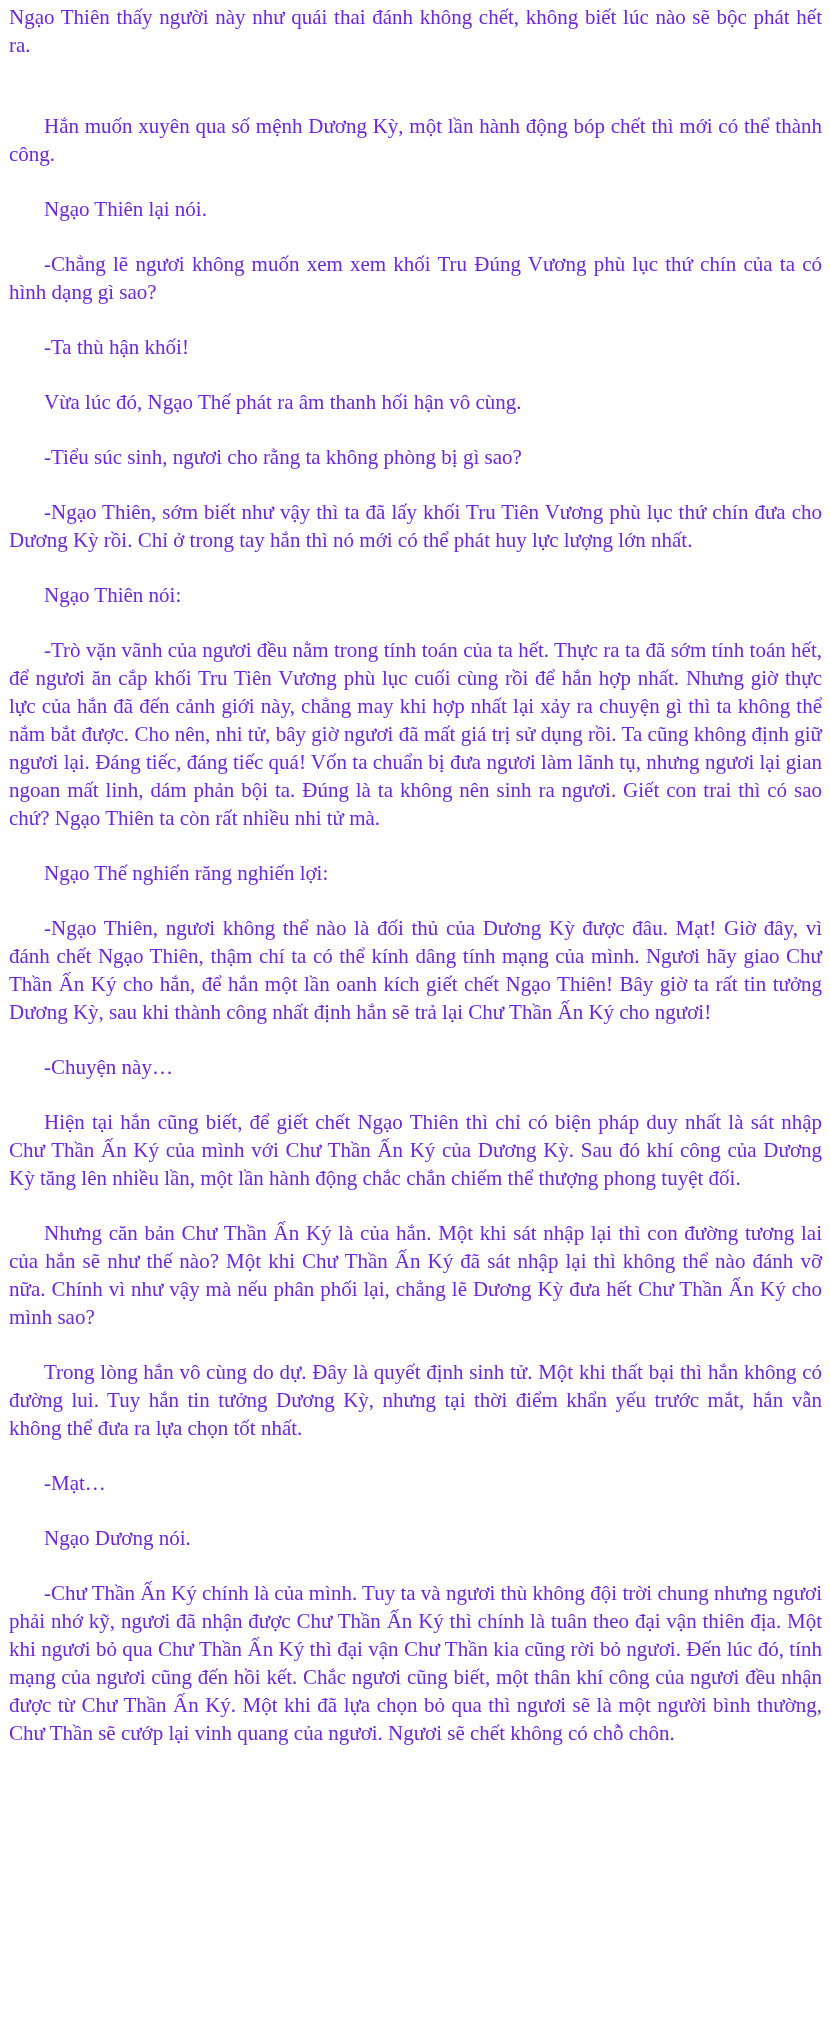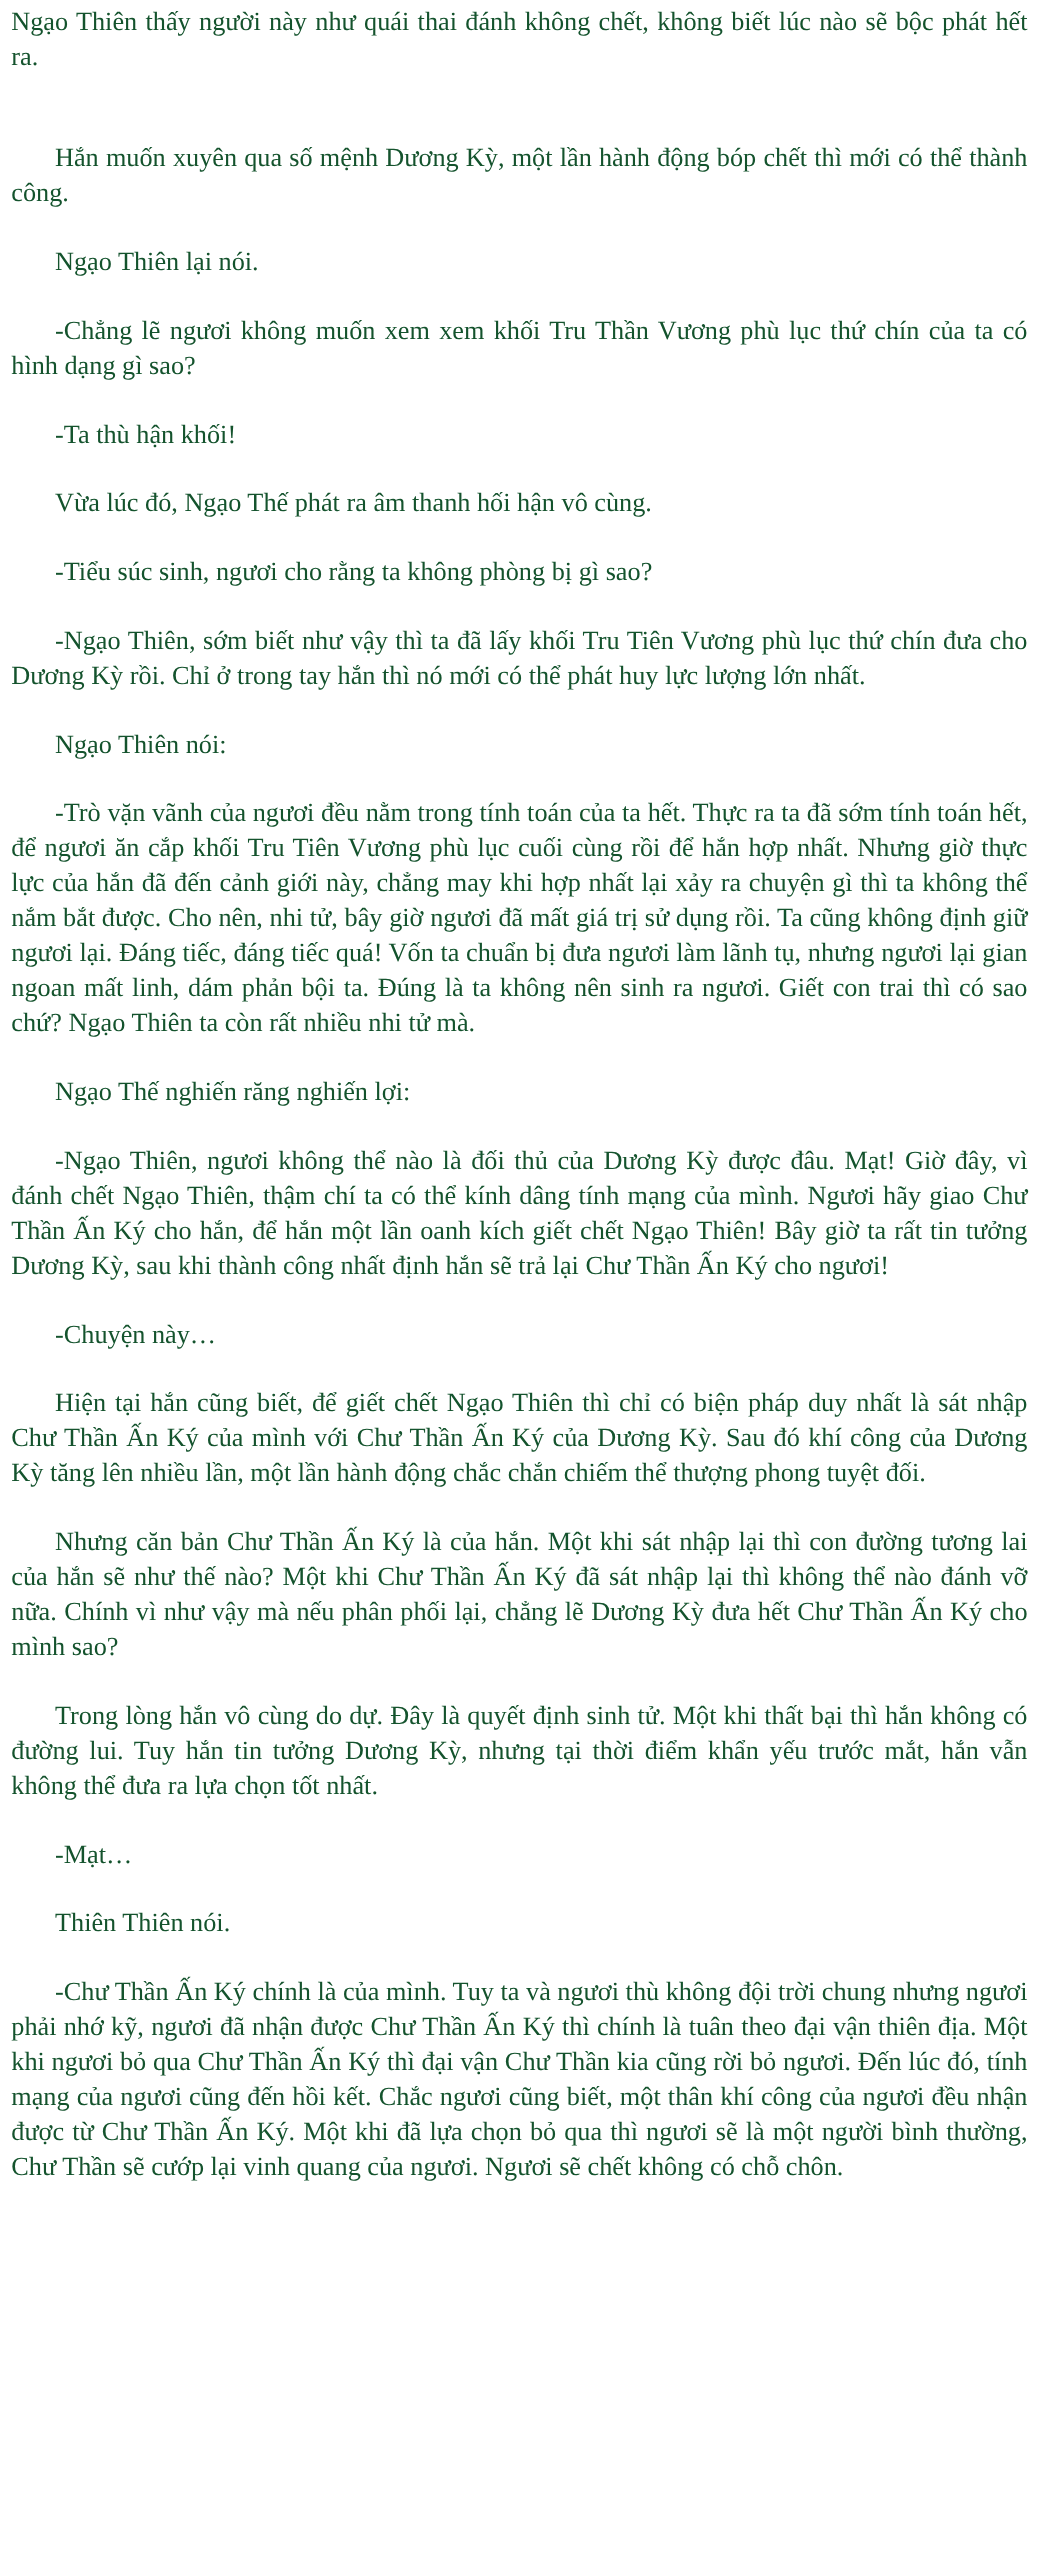--- a/index.html
+++ b/index.html
@@ -13,21 +13,21 @@
     min-height: 2042px;
     box-sizing: border-box;
     background: #ffffff;
     padding: 3px 8px 10px 9px;
     overflow: hidden;
   }
   .article {
     font-family: "Liberation Serif", "DejaVu Serif", serif;
     font-size: 21px;
     line-height: 28px;
-    color: #14532d;
+    color: #6d28d9;
     text-align: justify;
   }
   .article p {
     margin: 0 0 27px 0;
     text-indent: 35px;
     word-spacing: normal;
   }
   .article p.no-indent {
     text-indent: 0;
   }
@@ -36,30 +36,30 @@
   }
 </style>
 </head>
 <body>
 
 <div class="page">
   <div class="article" id="chapter-text">
       <p class="no-indent extra-gap">Ngạo Thiên thấy người này như quái thai đánh không chết, không biết lúc nào sẽ bộc phát hết ra.</p>
       <p>Hắn muốn xuyên qua số mệnh Dương Kỳ, một lần hành động bóp chết thì mới có thể thành công.</p>
       <p>Ngạo Thiên lại nói.</p>
-      <p>-Chẳng lẽ ngươi không muốn xem xem khối Tru Thần Vương phù lục thứ chín của ta có hình dạng gì sao?</p>
+      <p>-Chẳng lẽ ngươi không muốn xem xem khối Tru Đúng Vương phù lục thứ chín của ta có hình dạng gì sao?</p>
       <p>-Ta thù hận khối!</p>
       <p>Vừa lúc đó, Ngạo Thế phát ra âm thanh hối hận vô cùng.</p>
       <p>-Tiểu súc sinh, ngươi cho rằng ta không phòng bị gì sao?</p>
       <p>-Ngạo Thiên, sớm biết như vậy thì ta đã lấy khối Tru Tiên Vương phù lục thứ chín đưa cho Dương Kỳ rồi. Chỉ ở trong tay hắn thì nó mới có thể phát huy lực lượng lớn nhất.</p>
       <p>Ngạo Thiên nói:</p>
       <p>-Trò vặn vãnh của ngươi đều nằm trong tính toán của ta hết. Thực ra ta đã sớm tính toán hết, để ngươi ăn cắp khối Tru Tiên Vương phù lục cuối cùng rồi để hắn hợp nhất. Nhưng giờ thực lực của hắn đã đến cảnh giới này, chẳng may khi hợp nhất lại xảy ra chuyện gì thì ta không thể nắm bắt được. Cho nên, nhi tử, bây giờ ngươi đã mất giá trị sử dụng rồi. Ta cũng không định giữ ngươi lại. Đáng tiếc, đáng tiếc quá! Vốn ta chuẩn bị đưa ngươi làm lãnh tụ, nhưng ngươi lại gian ngoan mất linh, dám phản bội ta. Đúng là ta không nên sinh ra ngươi. Giết con trai thì có sao chứ? Ngạo Thiên ta còn rất nhiều nhi tử mà.</p>
       <p>Ngạo Thế nghiến răng nghiến lợi:</p>
       <p>-Ngạo Thiên, ngươi không thể nào là đối thủ của Dương Kỳ được đâu. Mạt! Giờ đây, vì đánh chết Ngạo Thiên, thậm chí ta có thể kính dâng tính mạng của mình. Ngươi hãy giao Chư Thần Ấn Ký cho hắn, để hắn một lần oanh kích giết chết Ngạo Thiên! Bây giờ ta rất tin tưởng Dương Kỳ, sau khi thành công nhất định hắn sẽ trả lại Chư Thần Ấn Ký cho ngươi!</p>
       <p>-Chuyện này…</p>
       <p>Hiện tại hắn cũng biết, để giết chết Ngạo Thiên thì chỉ có biện pháp duy nhất là sát nhập Chư Thần Ấn Ký của mình với Chư Thần Ấn Ký của Dương Kỳ. Sau đó khí công của Dương Kỳ tăng lên nhiều lần, một lần hành động chắc chắn chiếm thể thượng phong tuyệt đối.</p>
       <p>Nhưng căn bản Chư Thần Ấn Ký là của hắn. Một khi sát nhập lại thì con đường tương lai của hắn sẽ như thế nào? Một khi Chư Thần Ấn Ký đã sát nhập lại thì không thể nào đánh vỡ nữa. Chính vì như vậy mà nếu phân phối lại, chẳng lẽ Dương Kỳ đưa hết Chư Thần Ấn Ký cho mình sao?</p>
       <p>Trong lòng hắn vô cùng do dự. Đây là quyết định sinh tử. Một khi thất bại thì hắn không có đường lui. Tuy hắn tin tưởng Dương Kỳ, nhưng tại thời điểm khẩn yếu trước mắt, hắn vẫn không thể đưa ra lựa chọn tốt nhất.</p>
       <p>-Mạt…</p>
-      <p>Thiên Thiên nói.</p>
+      <p>Ngạo Dương nói.</p>
       <p>-Chư Thần Ấn Ký chính là của mình. Tuy ta và ngươi thù không đội trời chung nhưng ngươi phải nhớ kỹ, ngươi đã nhận được Chư Thần Ấn Ký thì chính là tuân theo đại vận thiên địa. Một khi ngươi bỏ qua Chư Thần Ấn Ký thì đại vận Chư Thần kia cũng rời bỏ ngươi. Đến lúc đó, tính mạng của ngươi cũng đến hồi kết. Chắc ngươi cũng biết, một thân khí công của ngươi đều nhận được từ Chư Thần Ấn Ký. Một khi đã lựa chọn bỏ qua thì ngươi sẽ là một người bình thường, Chư Thần sẽ cướp lại vinh quang của ngươi. Ngươi sẽ chết không có chỗ chôn.</p>
     </div>
 </div>
 
 </body></html>

